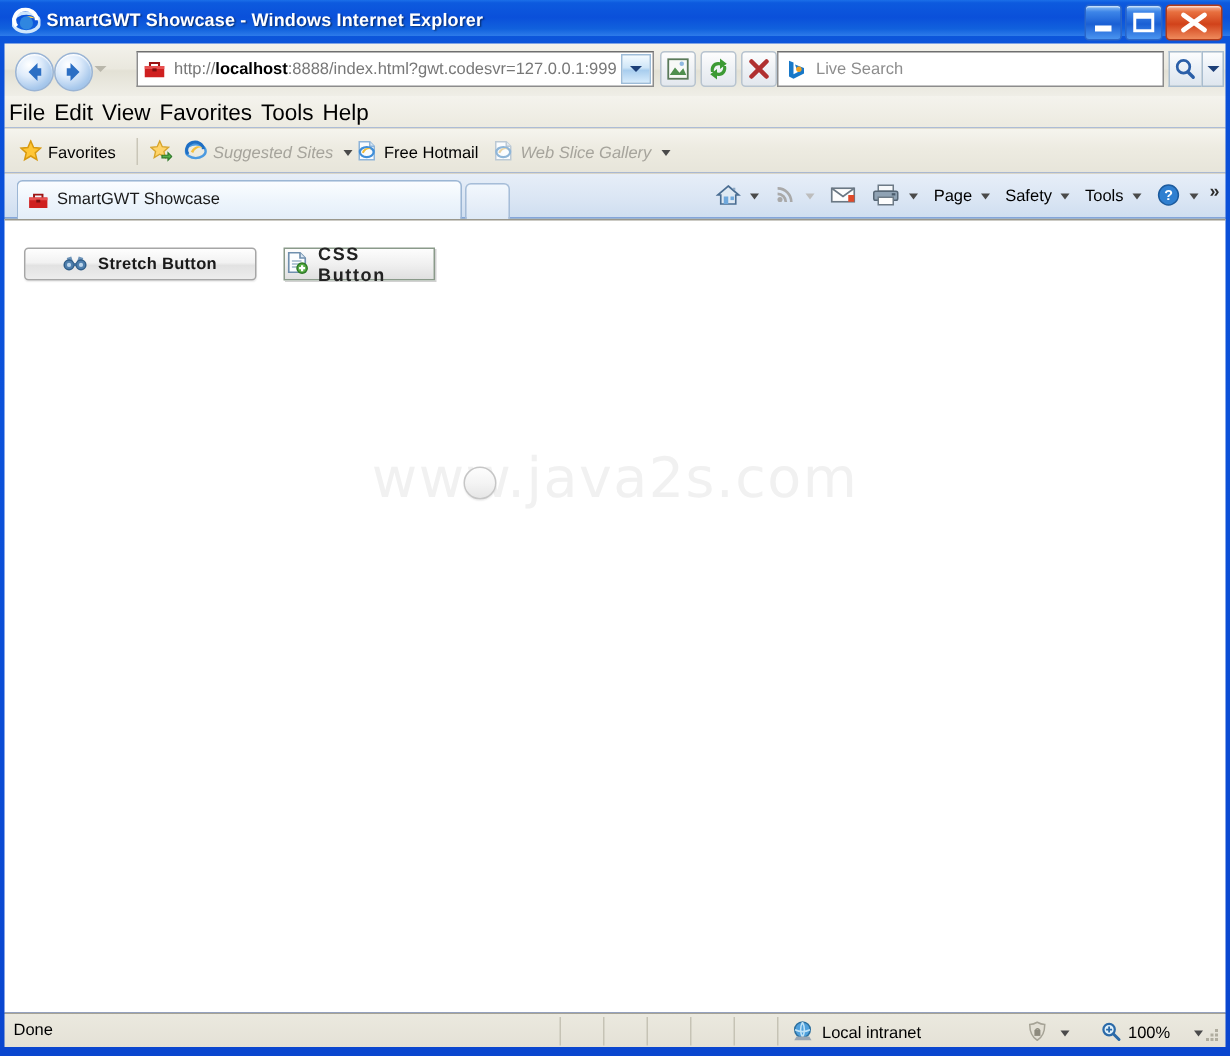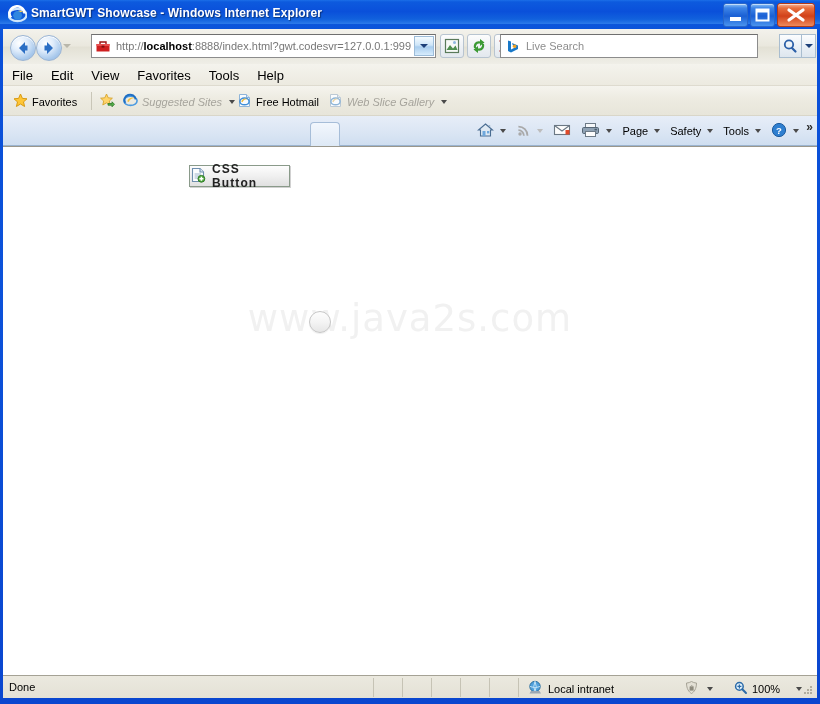--- a/index.html
+++ b/index.html
@@ -84,21 +84,21 @@
   }
   .tbtn{
     position:absolute;top:5px;width:24px;height:24px;
     border:1px solid #b8c4d0;border-radius:3px;box-sizing:border-box;
     background:linear-gradient(180deg,#fdfdfd 0%,#eef1f5 50%,#e3e8ee 100%);
   }
   .tb-compat{left:437px;}
   .tb-refresh{left:464px;}
   .tb-stop{left:491px;}
   .searchbox{
-    position:absolute;left:497px;top:5px;width:258px;height:24px;
+    position:absolute;left:515px;top:5px;width:258px;height:24px;
     background:#fff;border:1px solid #8c8c8c;border-top-color:#6f6f6f;box-sizing:border-box;
   }
   .search-icon-b{position:absolute;left:4px;top:4px;width:16px;height:15px;}
   .search-ph{position:absolute;left:25px;top:5px;font-size:11px;color:#8d8d8d;}
   .searchgo{
     position:absolute;left:776px;top:5px;width:22px;height:24px;
     border:1px solid #a9bdcf;border-right:0;box-sizing:border-box;
     background:linear-gradient(180deg,#fcfdfe 0%,#eaf0f6 50%,#dee6ee 100%);
   }
   .searchdrop{
@@ -107,21 +107,21 @@
     background:linear-gradient(180deg,#fcfdfe 0%,#eaf0f6 50%,#dee6ee 100%);
   }
 
   
   .menurow{
     position:absolute;left:3px;top:64px;width:814px;height:22px;
     background:linear-gradient(180deg,#f4f3ed 0%,#eceae0 100%);
     border-bottom:1px solid #dedbcf;box-sizing:border-box;
   }
   .menurow ul{list-style:none;margin:0;padding:0;display:flex;height:22px;align-items:center;}
-  .menurow li{padding:2px 9px;font-size:13px;color:#000;text-align:center;}
+  .menurow li{padding:2px 3px;font-size:15px;color:#000;text-align:center;}
 
   
   .favrow{
     position:absolute;left:3px;top:86px;width:814px;height:30px;
     background:linear-gradient(180deg,#f5f4ee 0%,#ecead f 40%,#e9e7dc 100%);
     background:linear-gradient(180deg,#f5f4ee 0%,#edebe1 45%,#e7e5da 100%);
     border-bottom:1px solid #d9d6c9;box-sizing:border-box;
   }
   .fav-item{position:absolute;display:flex;align-items:center;gap:4px;top:7px;font-size:11px;}
   .fav-sep{position:absolute;top:6px;width:1px;height:18px;background:#c9c6b8;}
@@ -367,20 +367,31 @@
           <ellipse cx="7.5" cy="8.4" rx="4.6" ry="3.4" fill="none" stroke="#8fb6d8" stroke-width="1.5"></ellipse>
           <path d="M4.2 8.6 C5.4 5.4 9 4.8 10.6 6.6 C9 5.7 6.5 6.6 5.5 9.2 Z" fill="#ead3a2"></path>
         </svg>
       </span>
       <span class="grey">Web Slice Gallery</span>
       <span class="caret-sm"></span>
     </div>
   </div>
 
   <div class="tabrow">
+    <div class="tab">
+      <span class="tab-fav">
+        <svg width="15" height="15" viewBox="0 0 16 16">
+          <path d="M1.5 6 L14.5 6 L14.5 13.5 L1.5 13.5 Z" fill="#cf2020"></path>
+          <path d="M1.5 6 L14.5 6 L14.5 8 L1.5 8 Z" fill="#e85050"></path>
+          <path d="M5 6 L5 4 L11 4 L11 6" fill="none" stroke="#9c1414" stroke-width="1.4"></path>
+          <rect x="6.6" y="7.6" width="2.8" height="2" fill="#7d1010"></rect>
+        </svg>
+      </span>
+      <span class="tab-label">SmartGWT Showcase</span>
+    </div>
     <div class="newtab"></div>
 
     <div class="cmdbar">
       <div class="cmd-item">
         <span>
           <svg width="17" height="16" viewBox="0 0 17 16">
             <path d="M8.5 2 L15.5 8 L13.5 8 L13.5 14 L3.5 14 L3.5 8 L1.5 8 Z" fill="#dfe9f3" stroke="#4a6d92" stroke-width="1.1"></path>
             <rect x="5.5" y="9" width="3" height="5" fill="#6fa8dc"></rect>
             <rect x="10" y="9" width="2.3" height="2.4" fill="#6fa8dc"></rect>
             <path d="M11.5 3.2 L13.2 3.2 L13.2 5 L11.5 3.9 Z" fill="#8da9c4"></path>
@@ -440,20 +451,34 @@
         <span class="caret-sm"></span>
       </div>
     </div>
     <span class="cmd-chev">»</span>
   </div>
 
   <div class="page">
 
     <div class="watermark">www.java2s.com</div>
 
+    <div class="stretch-btn">
+      <span>
+        <svg width="16" height="12" viewBox="0 0 16 12">
+          <path d="M2.5 3 L5.5 2 L6.5 5 L3.5 6 Z" fill="#6d93b8"></path>
+          <path d="M13.5 3 L10.5 2 L9.5 5 L12.5 6 Z" fill="#6d93b8"></path>
+          <circle cx="4" cy="7.6" r="3.2" fill="#4f7fae" stroke="#2f5d88" stroke-width="1"></circle>
+          <circle cx="12" cy="7.6" r="3.2" fill="#4f7fae" stroke="#2f5d88" stroke-width="1"></circle>
+          <circle cx="4" cy="7.6" r="1.4" fill="#bcd6ec"></circle>
+          <circle cx="12" cy="7.6" r="1.4" fill="#bcd6ec"></circle>
+          <rect x="6.6" y="6.4" width="2.8" height="2" fill="#3d6b97"></rect>
+        </svg>
+      </span>
+      <span class="stretch-label">Stretch Button</span>
+    </div>
 
     <div class="css-btn">
       <span>
         <svg width="16" height="16" viewBox="0 0 16 16">
           <path d="M2.5 1.5 L10 1.5 L13.5 5 L13.5 14.5 L2.5 14.5 Z" fill="#fbfdff" stroke="#6f8fae" stroke-width="1.1"></path>
           <path d="M10 1.5 L10 5 L13.5 5" fill="#dce9f4" stroke="#6f8fae" stroke-width="1.1"></path>
           <path d="M4.6 7 L11 7 M4.6 9 L11 9 M4.6 11 L8 11" stroke="#9fb6ca" stroke-width="1"></path>
           <circle cx="11.4" cy="11.8" r="3.4" fill="#55ad42" stroke="#2f7a26" stroke-width="1"></circle>
           <path d="M11.4 9.8 L11.4 13.8 M9.4 11.8 L13.4 11.8" stroke="#ffffff" stroke-width="1.5"></path>
         </svg>

